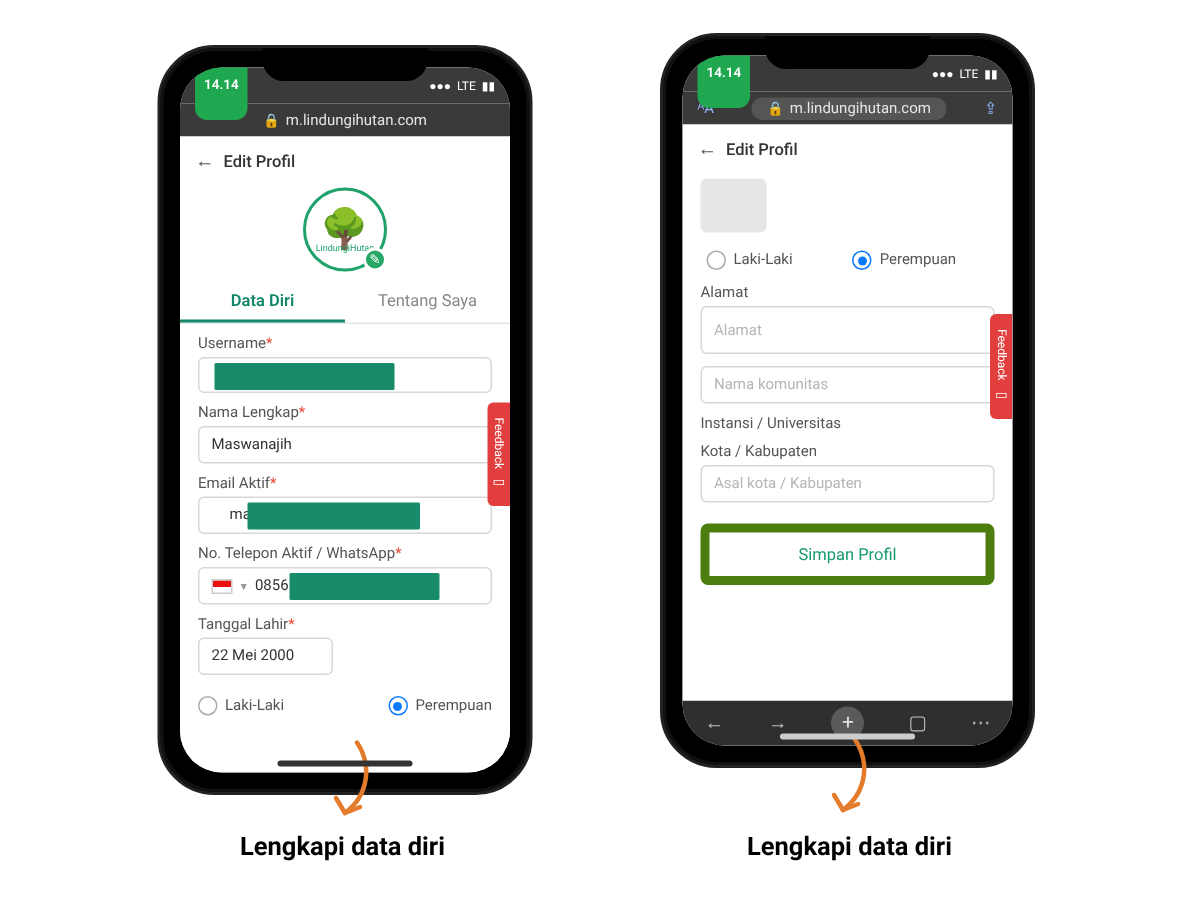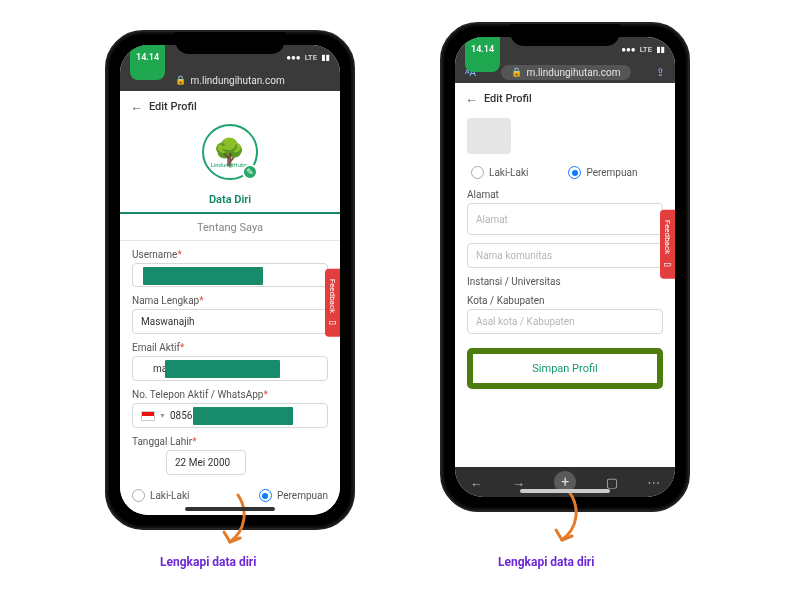--- a/index.html
+++ b/index.html
@@ -100,21 +100,21 @@
     position: relative;
   }
   .logo-tree { font-size: 26px; color:#1fa26b; line-height:1; }
   .logo-text { position:absolute; bottom:10px; font-size:6px; color:#1fa26b; }
   .cam-badge {
     position:absolute; right:-2px; bottom:-2px;
     width:16px; height:16px; border-radius:50%; background:#28a866;
     display:flex;align-items:center;justify-content:center;color:#fff;font-size:9px;
     border:2px solid #fff;
   }
-  .tabs { display:flex; border-bottom:1px solid #e5e5e5;flex-direction:column; }
+  .tabs { display:flex; border-bottom:1px solid #e5e5e5; }
   .tab {
     flex:1; text-align:center; font-size:11px; padding:7px 0 6px;
     color:#888;
   }
   .tab.active { color:#14866a; border-bottom: 2px solid #14866a; font-weight:600; }
   .form { padding: 8px 12px 0; }
   .form-group { margin-bottom: 8px; }
   .label { font-size: 10px; color:#555; margin-bottom:3px; display:block; }
   .req { color:#e74c3c; }
   .input {
@@ -160,21 +160,21 @@
   .bottom-nav {
     height:30px; background:#2f2f2f; display:flex; align-items:center;
     justify-content:space-around; color:#bbb; font-size:13px;
   }
   .bottom-nav .plus {
     width:22px; height:22px; border-radius:50%; background:#5a5a5a;
     display:flex; align-items:center;justify-content:center; color:#ddd; font-size:14px;
   }
   
   .callout {
-    position:absolute; font-size:12px; font-weight:700; color:#6d28d9;
+    position:absolute; font-size:17px; font-weight:700; color:#000000;
   }
   .callout.c1 { left: 160px; top: 555px; }
   .callout.c2 { left: 498px; top: 555px; }
   .arrow {
     position:absolute; width:60px; height:60px; pointer-events:none;
   }
   .arrow.a1 { left: 208px; top: 490px; }
   .arrow.a2 { left: 540px; top: 488px; }
   .arrow svg { width:100%; height:100%; overflow:visible; }
 </style>
@@ -236,21 +236,21 @@
           <span class="label"><span>No. Telepon Aktif / WhatsApp</span><span class="req">*</span></span>
           <div class="input" style="position:relative;">
             <span class="flag"></span>
             <span class="chev">▼</span>
             <span>0856</span>
             <span class="redact" style="left:60px;top:3px;width:100px;height:18px;"></span>
           </div>
         </div>
         <div class="form-group">
           <span class="label"><span>Tanggal Lahir</span><span class="req">*</span></span>
-          <div class="input" style="width:80px;margin-left:34px;">
+          <div class="input" style="width:90px;">
               <span>22 Mei 2000</span>
             </div>
         </div>
       </div>
       <div class="gender-row" style="justify-content:space-between;">
         <div class="radio-opt">
           <span class="r"></span>
             <span>Laki-Laki</span>
         </div>
         <div class="radio-opt sel">

